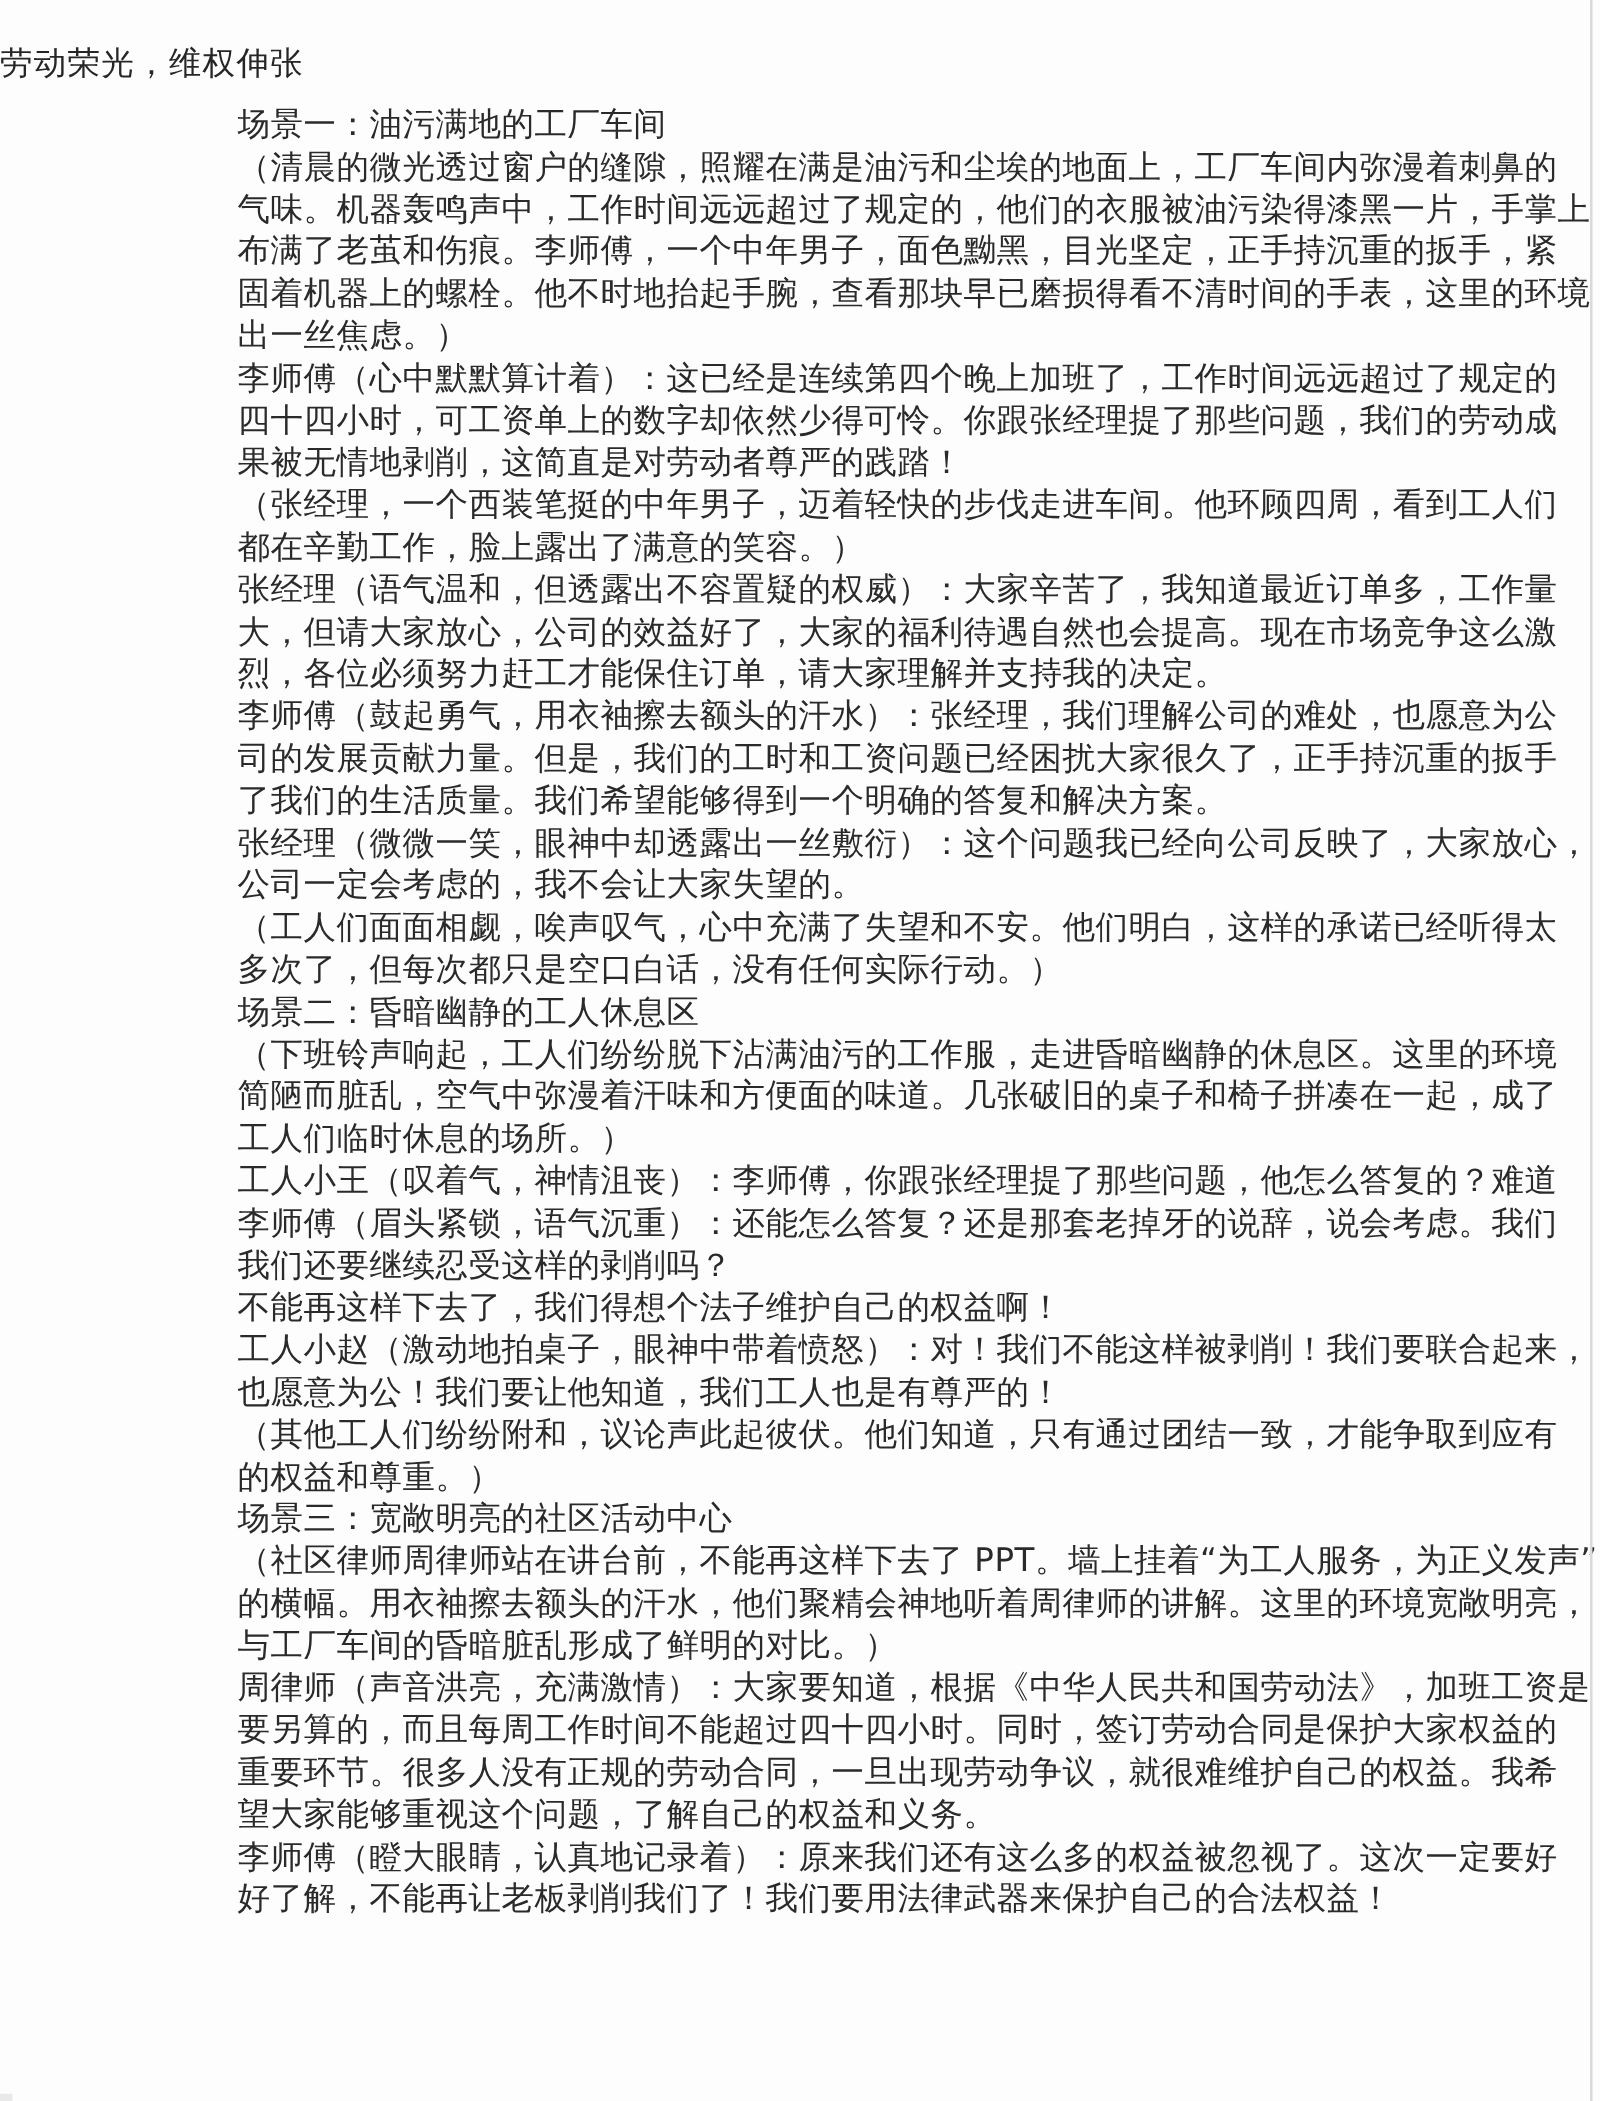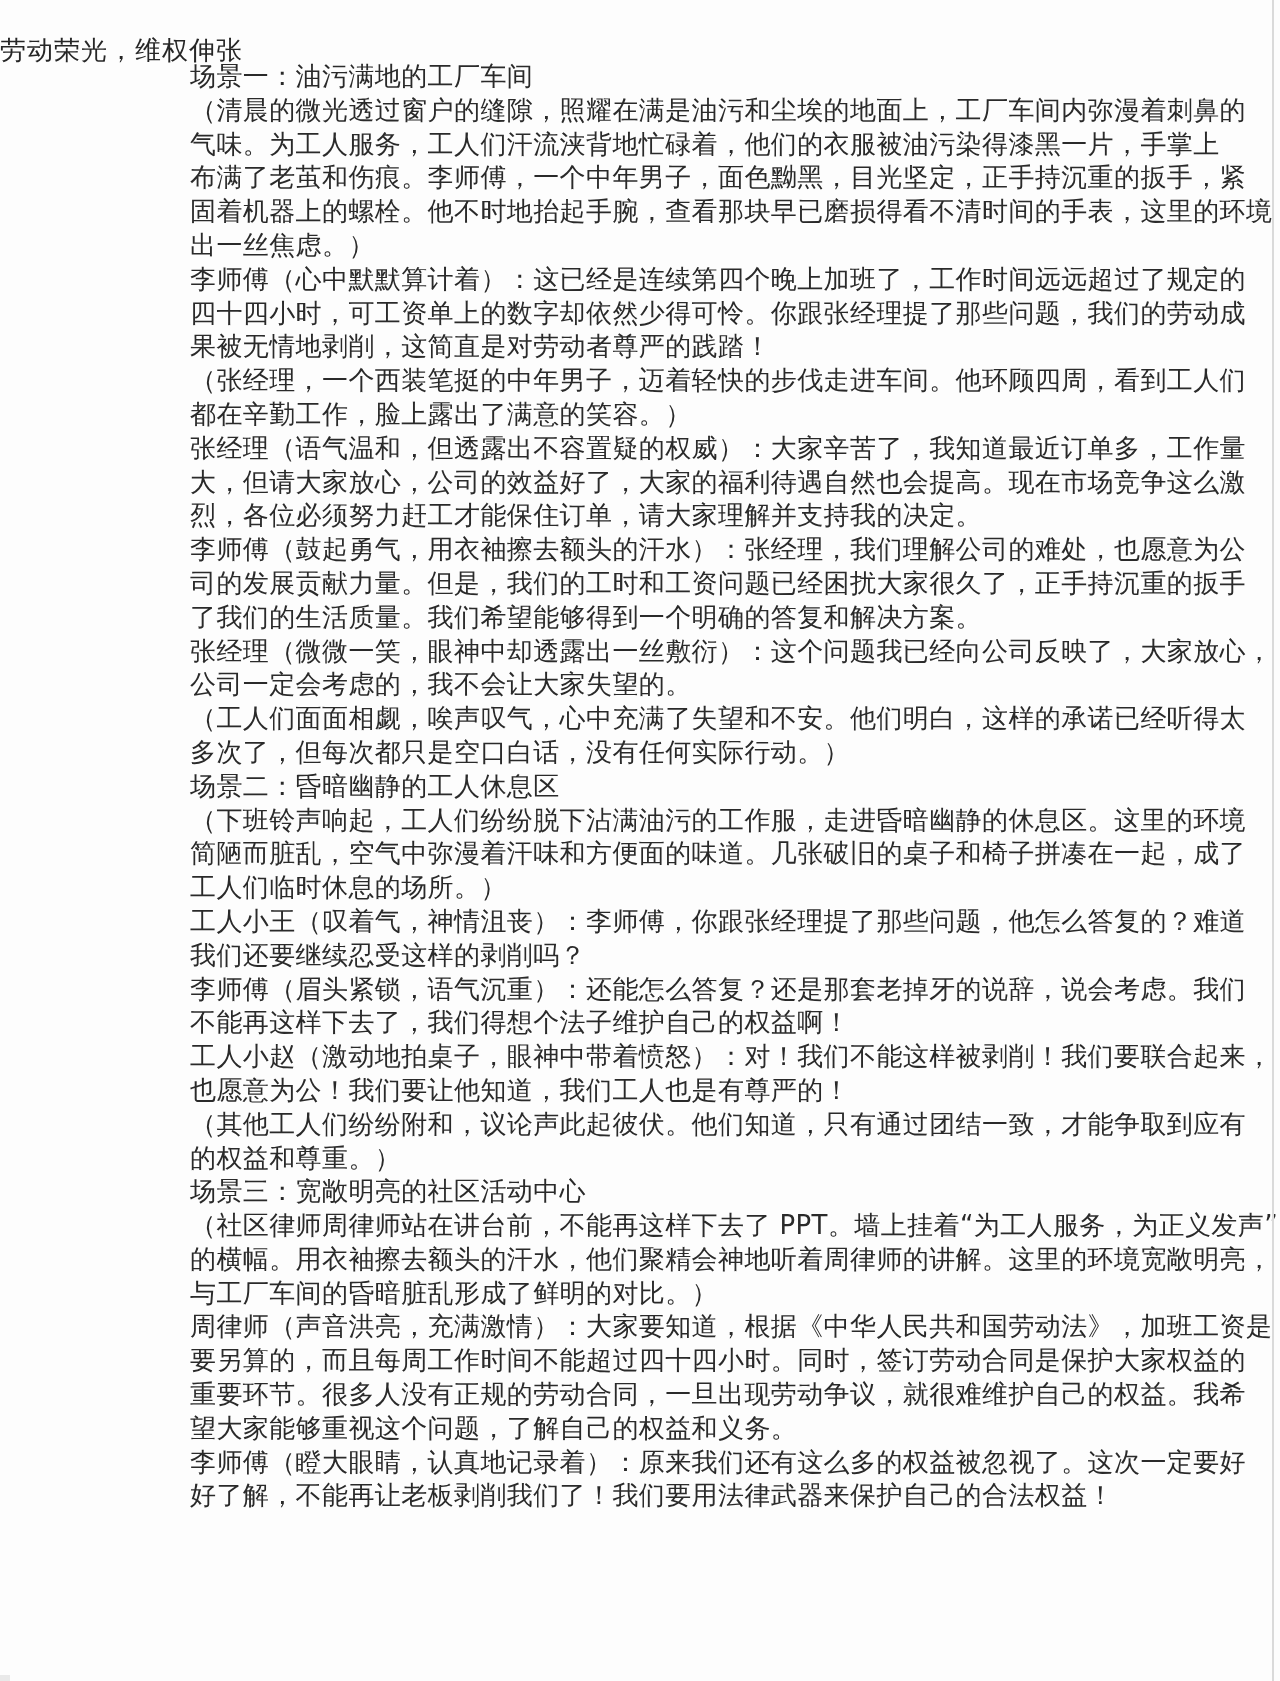--- a/index.html
+++ b/index.html
@@ -24,21 +24,21 @@
     height: 40px;
     line-height: 40px;
     text-align: left;
     font-size: 26px;
     letter-spacing: 1px;
     color: #262626;
     font-family: Liberation Mono, monospace;
   }
   .doc-body {
     position: absolute;
-    top: 60px;
+    top: 84px;
     left: 190px;
     width: 900px;
   }
   .text-line {
     height: 33.8px;
     line-height: 33.8px;
     font-size: 26px;
     letter-spacing: 0.4px;
     white-space: nowrap;
     color: #2a2a2a;
@@ -62,21 +62,21 @@
 </style>
 </head>
 <body>
 
 <div class="page">
   <div class="doc-title">劳动荣光，维权伸张</div>
 
   <div class="doc-body">
       <div class="text-line">场景一：油污满地的工厂车间</div>
       <div class="text-line">（清晨的微光透过窗户的缝隙，照耀在满是油污和尘埃的地面上，工厂车间内弥漫着刺鼻的</div>
-      <div class="text-line">气味。为工人服务，工人们汗流浃背地忙碌着，他们的衣服被油污染得漆黑一片，手掌上</div>
+      <div class="text-line">气味。机器轰鸣声中，工作时间远远超过了规定的，他们的衣服被油污染得漆黑一片，手掌上</div>
       <div class="text-line">布满了老茧和伤痕。李师傅，一个中年男子，面色黝黑，目光坚定，正手持沉重的扳手，紧</div>
       <div class="text-line">固着机器上的螺栓。他不时地抬起手腕，查看那块早已磨损得看不清时间的手表，这里的环境</div>
       <div class="text-line">出一丝焦虑。）</div>
       <div class="text-line">李师傅（心中默默算计着）：这已经是连续第四个晚上加班了，工作时间远远超过了规定的</div>
       <div class="text-line">四十四小时，可工资单上的数字却依然少得可怜。你跟张经理提了那些问题，我们的劳动成</div>
       <div class="text-line">果被无情地剥削，这简直是对劳动者尊严的践踏！</div>
       <div class="text-line">（张经理，一个西装笔挺的中年男子，迈着轻快的步伐走进车间。他环顾四周，看到工人们</div>
       <div class="text-line">都在辛勤工作，脸上露出了满意的笑容。）</div>
       <div class="text-line">张经理（语气温和，但透露出不容置疑的权威）：大家辛苦了，我知道最近订单多，工作量</div>
       <div class="text-line">大，但请大家放心，公司的效益好了，大家的福利待遇自然也会提高。现在市场竞争这么激</div>
@@ -86,22 +86,22 @@
       <div class="text-line">了我们的生活质量。我们希望能够得到一个明确的答复和解决方案。</div>
       <div class="text-line">张经理（微微一笑，眼神中却透露出一丝敷衍）：这个问题我已经向公司反映了，大家放心，</div>
       <div class="text-line">公司一定会考虑的，我不会让大家失望的。</div>
       <div class="text-line">（工人们面面相觑，唉声叹气，心中充满了失望和不安。他们明白，这样的承诺已经听得太</div>
       <div class="text-line">多次了，但每次都只是空口白话，没有任何实际行动。）</div>
       <div class="text-line">场景二：昏暗幽静的工人休息区</div>
       <div class="text-line">（下班铃声响起，工人们纷纷脱下沾满油污的工作服，走进昏暗幽静的休息区。这里的环境</div>
       <div class="text-line">简陋而脏乱，空气中弥漫着汗味和方便面的味道。几张破旧的桌子和椅子拼凑在一起，成了</div>
       <div class="text-line">工人们临时休息的场所。）</div>
       <div class="text-line">工人小王（叹着气，神情沮丧）：李师傅，你跟张经理提了那些问题，他怎么答复的？难道</div>
+      <div class="text-line">李师傅（眉头紧锁，语气沉重）：还能怎么答复？还是那套老掉牙的说辞，说会考虑。我们</div>
       <div class="text-line">我们还要继续忍受这样的剥削吗？</div>
-      <div class="text-line">李师傅（眉头紧锁，语气沉重）：还能怎么答复？还是那套老掉牙的说辞，说会考虑。我们</div>
       <div class="text-line">不能再这样下去了，我们得想个法子维护自己的权益啊！</div>
       <div class="text-line">工人小赵（激动地拍桌子，眼神中带着愤怒）：对！我们不能这样被剥削！我们要联合起来，</div>
       <div class="text-line">也愿意为公！我们要让他知道，我们工人也是有尊严的！</div>
       <div class="text-line">（其他工人们纷纷附和，议论声此起彼伏。他们知道，只有通过团结一致，才能争取到应有</div>
       <div class="text-line">的权益和尊重。）</div>
       <div class="text-line">场景三：宽敞明亮的社区活动中心</div>
       <div class="text-line">（社区律师周律师站在讲台前，不能再这样下去了 PPT。墙上挂着“为工人服务，为正义发声”</div>
       <div class="text-line">的横幅。用衣袖擦去额头的汗水，他们聚精会神地听着周律师的讲解。这里的环境宽敞明亮，</div>
       <div class="text-line">与工厂车间的昏暗脏乱形成了鲜明的对比。）</div>
       <div class="text-line">周律师（声音洪亮，充满激情）：大家要知道，根据《中华人民共和国劳动法》，加班工资是</div>

